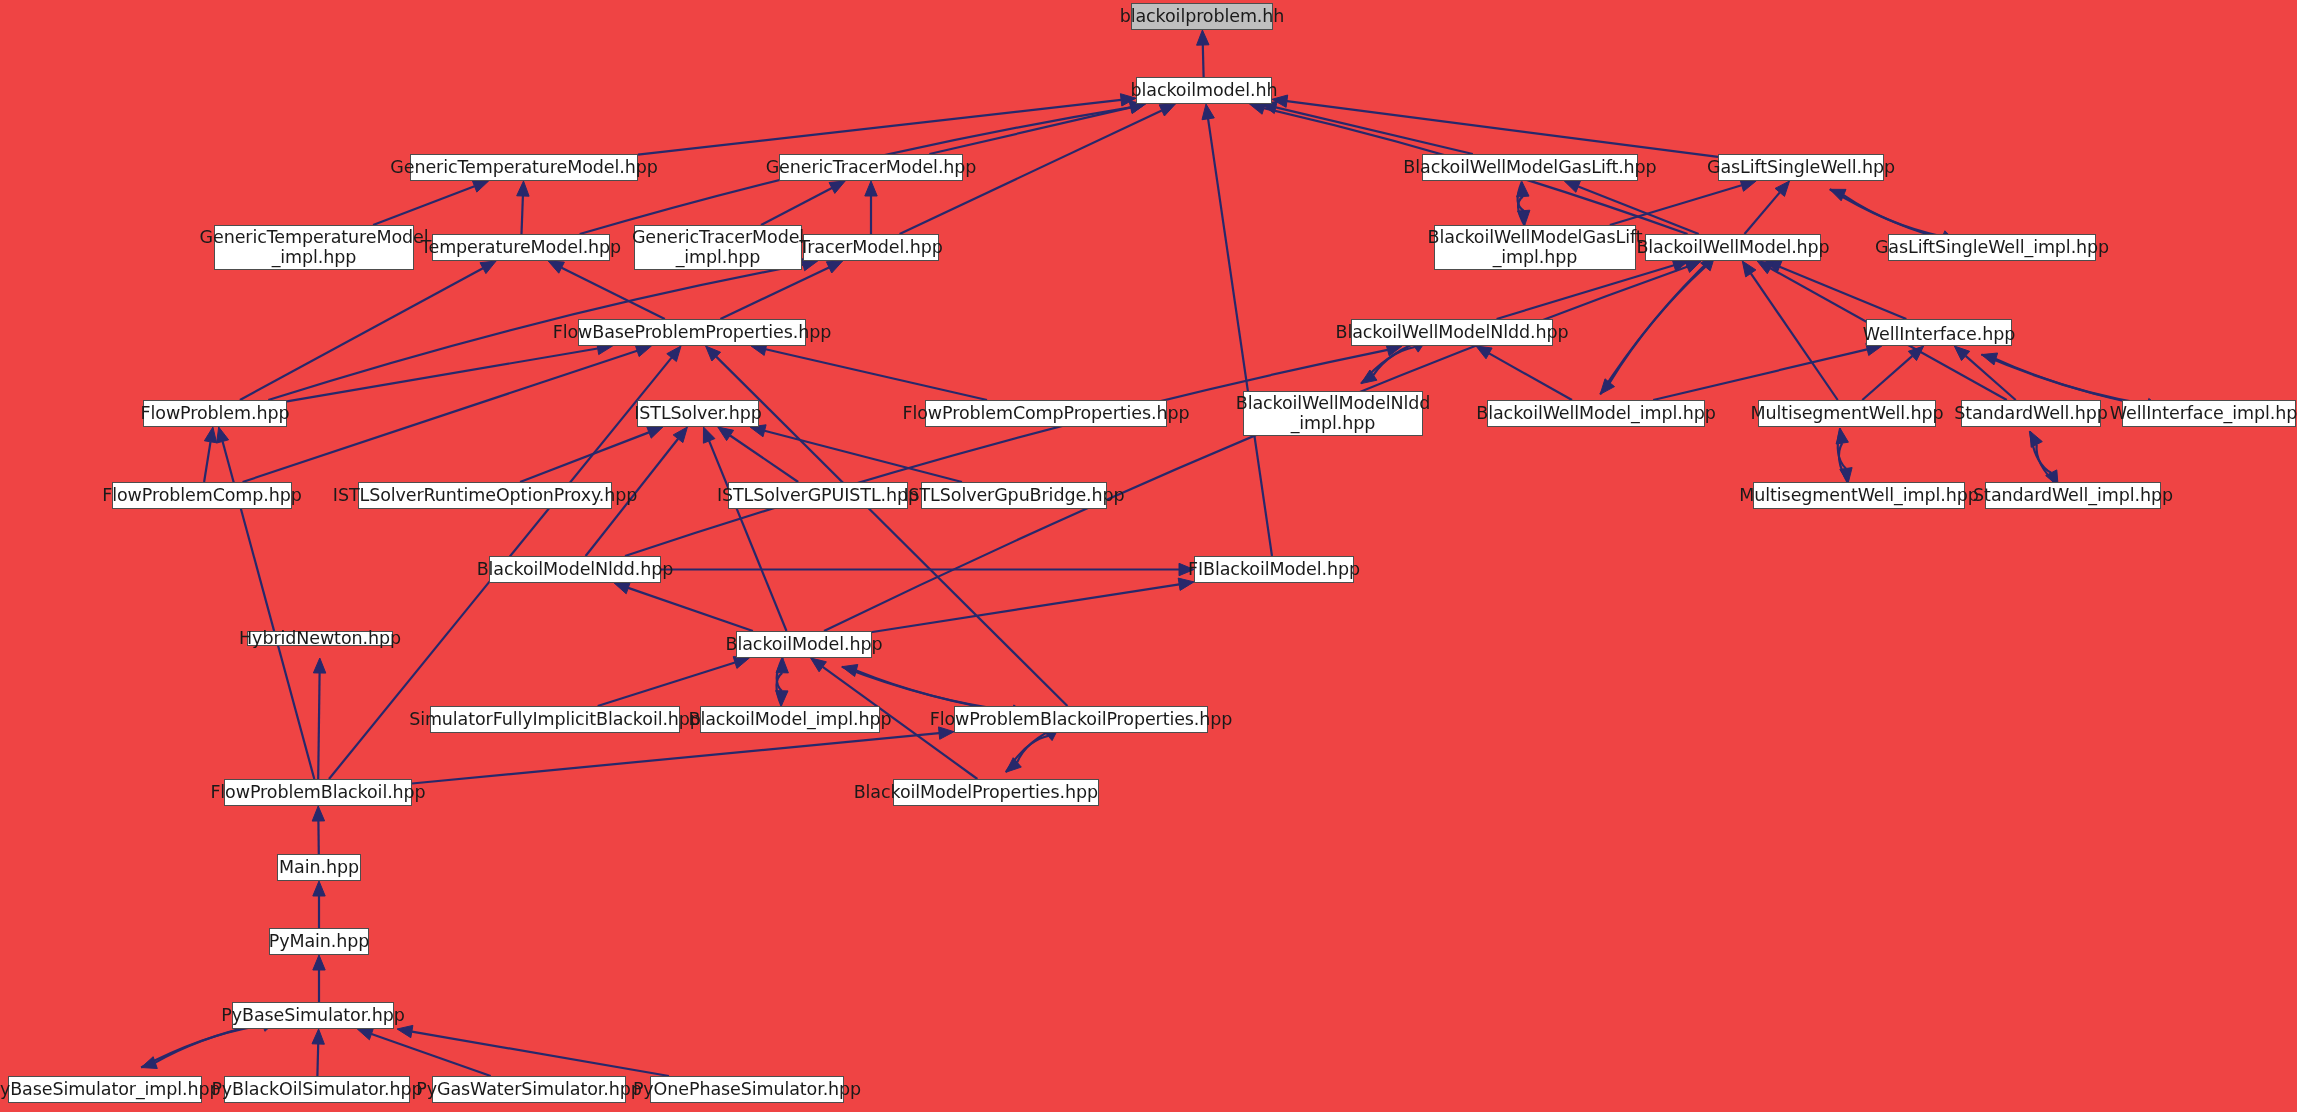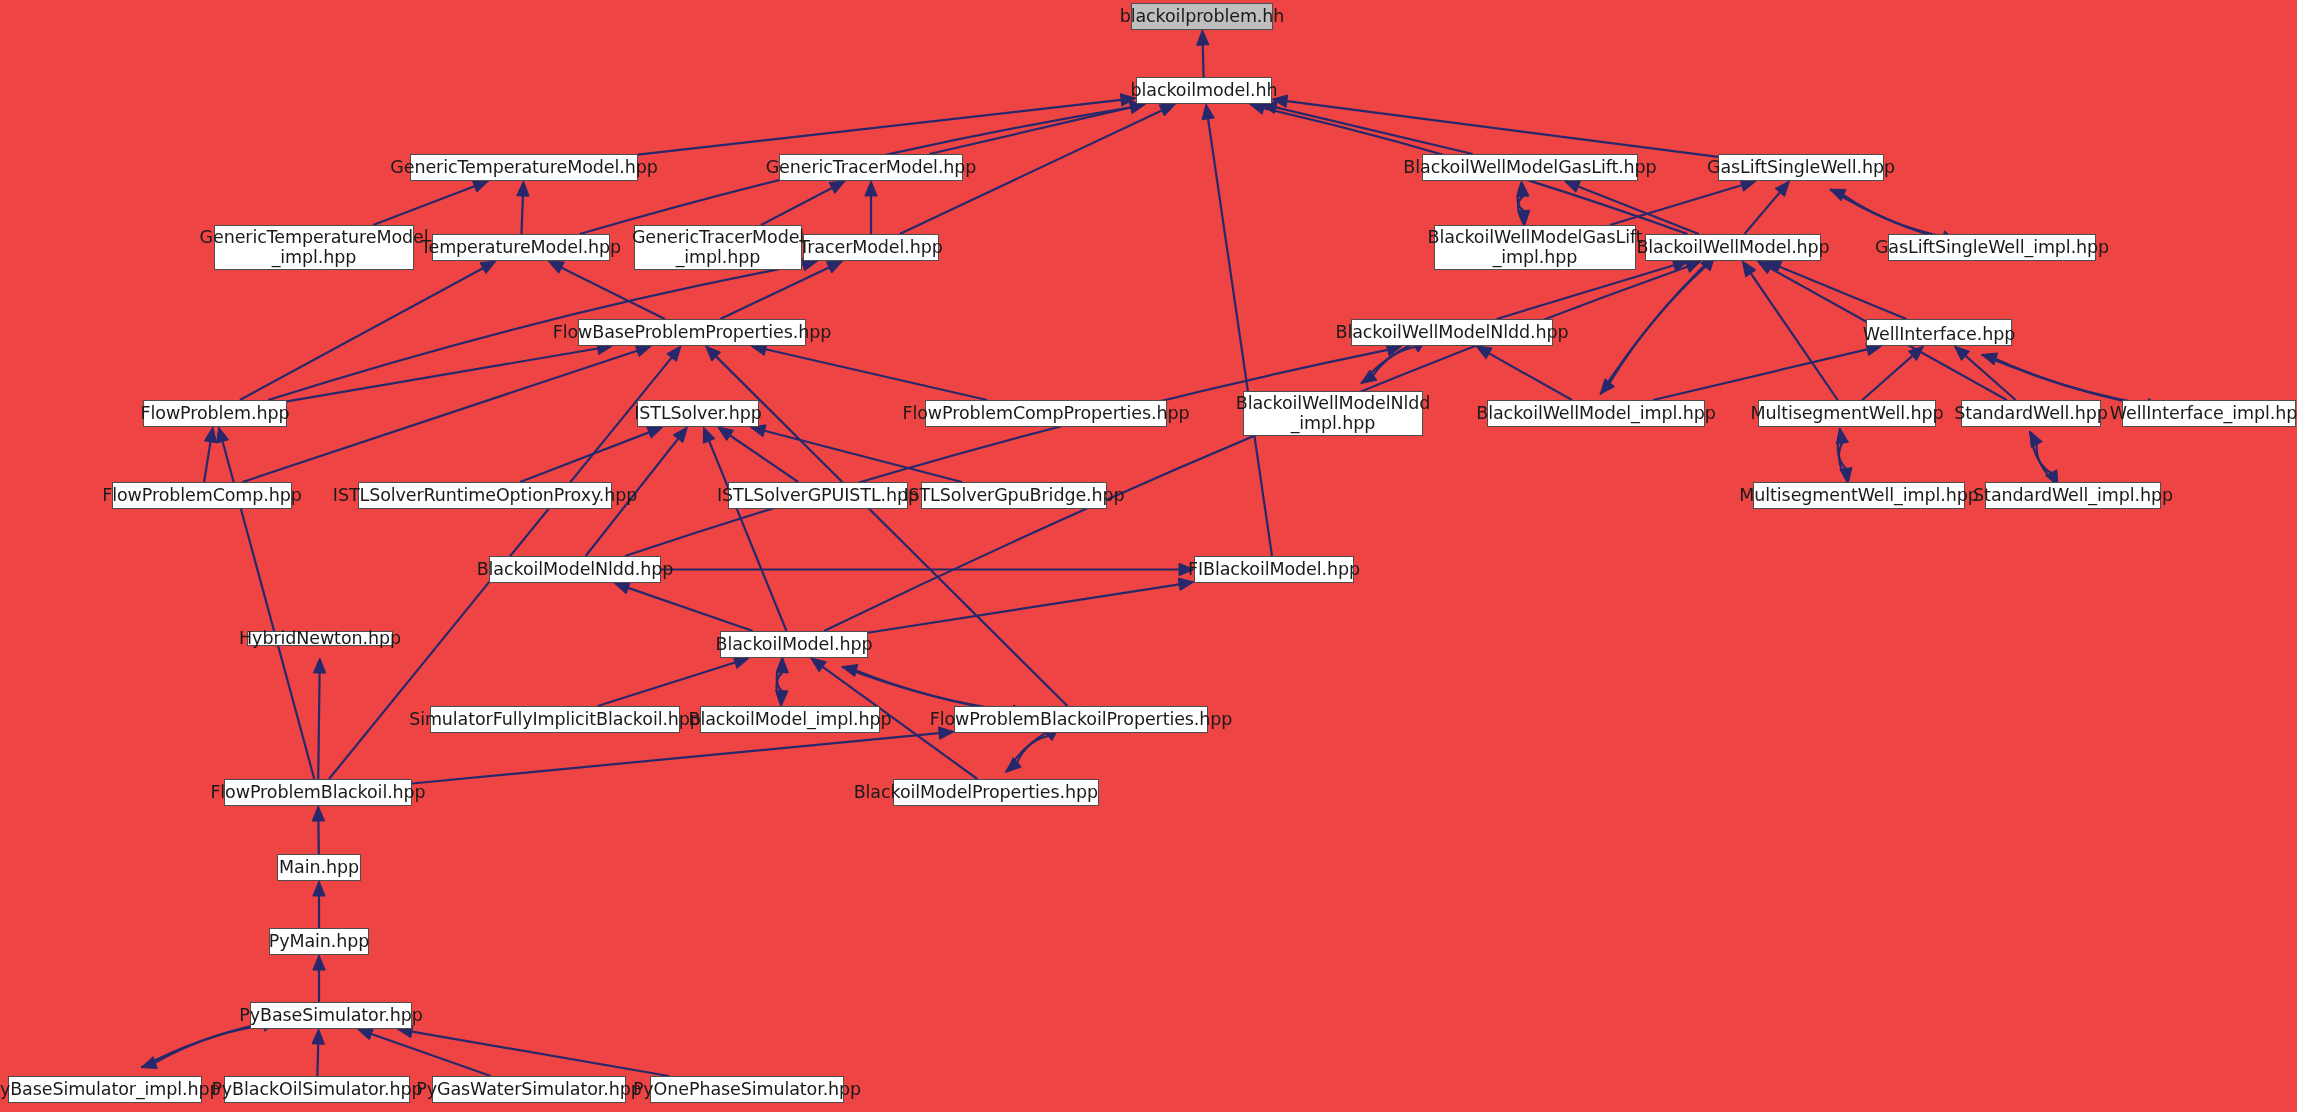--- a/index.html
+++ b/index.html
@@ -247,27 +247,27 @@
       <div class="node" style="left: 2122px; top: 400px; width: 174px; height: 27px;"><span>WellInterface_impl.hpp</span></div>
       <div class="node" style="left: 112px; top: 482px; width: 180px; height: 27px;"><span>FlowProblemComp.hpp</span></div>
       <div class="node" style="left: 358px; top: 482px; width: 254px; height: 27px;"><span>ISTLSolverRuntimeOptionProxy.hpp</span></div>
       <div class="node" style="left: 728px; top: 482px; width: 180px; height: 27px;"><span>ISTLSolverGPUISTL.hpp</span></div>
       <div class="node" style="left: 921px; top: 482px; width: 186px; height: 27px;"><span>ISTLSolverGpuBridge.hpp</span></div>
       <div class="node" style="left: 1753px; top: 482px; width: 212px; height: 27px;"><span>MultisegmentWell_impl.hpp</span></div>
       <div class="node" style="left: 1985px; top: 482px; width: 176px; height: 27px;"><span>StandardWell_impl.hpp</span></div>
       <div class="node" style="left: 489px; top: 556px; width: 172px; height: 27px;"><span>BlackoilModelNldd.hpp</span></div>
       <div class="node" style="left: 1194px; top: 556px; width: 160px; height: 27px;"><span>FIBlackoilModel.hpp</span></div>
       <div class="node" style="left: 247px; top: 631px; width: 146px; height: 15px;"><span>HybridNewton.hpp</span></div>
-      <div class="node" style="left: 720px; top: 631px; width: 148px; height: 27px;"><span>BlackoilModel.hpp</span></div>
+      <div class="node" style="left: 736px; top: 631px; width: 136px; height: 27px;"><span>BlackoilModel.hpp</span></div>
       <div class="node" style="left: 430px; top: 706px; width: 250px; height: 27px;"><span>SimulatorFullyImplicitBlackoil.hpp</span></div>
       <div class="node" style="left: 700px; top: 706px; width: 180px; height: 27px;"><span>BlackoilModel_impl.hpp</span></div>
       <div class="node" style="left: 954px; top: 706px; width: 254px; height: 27px;"><span>FlowProblemBlackoilProperties.hpp</span></div>
       <div class="node" style="left: 893px; top: 779px; width: 206px; height: 27px; justify-content: flex-end;"><span>BlackoilModelProperties.hpp</span></div>
       <div class="node" style="left: 224px; top: 779px; width: 188px; height: 27px;"><span>FlowProblemBlackoil.hpp</span></div>
       <div class="node" style="left: 277px; top: 854px; width: 84px; height: 27px;"><span>Main.hpp</span></div>
       <div class="node" style="left: 269px; top: 928px; width: 100px; height: 27px;"><span>PyMain.hpp</span></div>
-      <div class="node" style="left: 250px; top: 1002px; width: 162px; height: 27px;"><span>PyBaseSimulator.hpp</span></div>
+      <div class="node" style="left: 232px; top: 1002px; width: 162px; height: 27px;"><span>PyBaseSimulator.hpp</span></div>
       <div class="node" style="left: 8px; top: 1076px; width: 194px; height: 27px;"><span>PyBaseSimulator_impl.hpp</span></div>
       <div class="node" style="left: 224px; top: 1076px; width: 186px; height: 27px;"><span>PyBlackOilSimulator.hpp</span></div>
       <div class="node" style="left: 432px; top: 1076px; width: 194px; height: 27px;"><span>PyGasWaterSimulator.hpp</span></div>
       <div class="node" style="left: 650px; top: 1076px; width: 194px; height: 27px;"><span>PyOnePhaseSimulator.hpp</span></div>
     </div>
 </div>
 
 </body></html>

